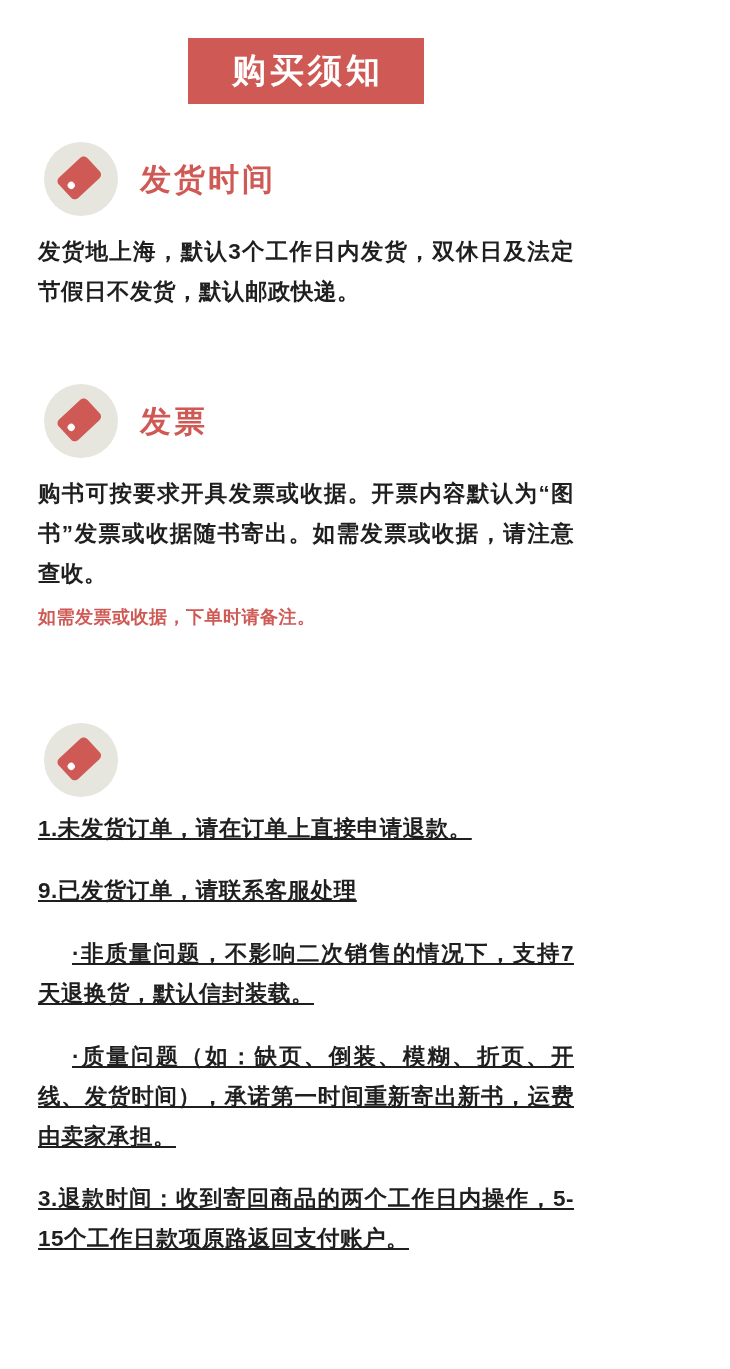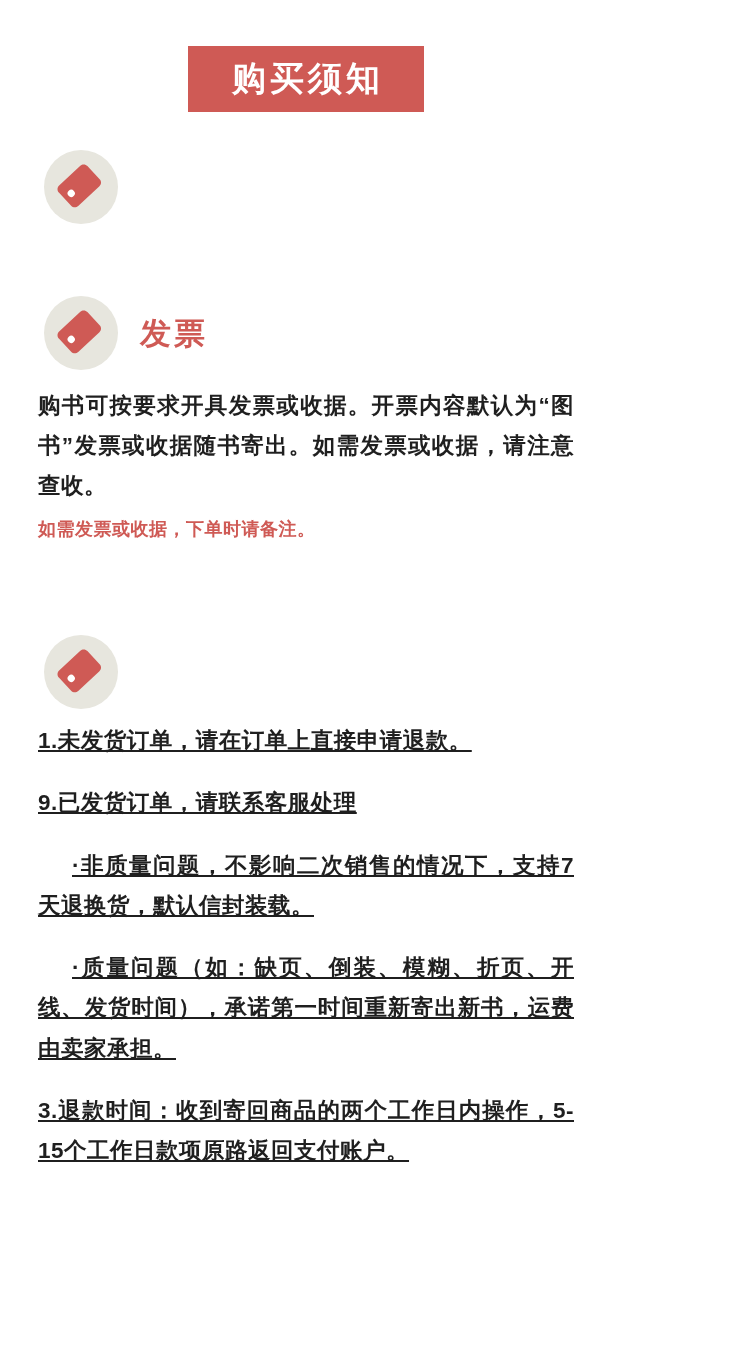--- a/index.html
+++ b/index.html
@@ -12,21 +12,21 @@
     width: 730px;
     min-height: 1369px;
     font-family: "Liberation Sans", "DejaVu Sans", sans-serif;
     color: #1a1a1a;
     -webkit-font-smoothing: antialiased;
   }
   .page {
     width: 612px;
     min-height: 1369px;
     box-sizing: border-box;
-    padding: 8px 38px;
+    padding: 0 38px;
     position: relative;
     background: #ffffff;
   }
 
   
   .banner-wrap {
     display: flex;
     justify-content: center;
     padding-top: 38px;
   }
@@ -117,21 +117,23 @@
 
   <div class="section-head">
     <div class="tag-badge">
       <svg class="tag-shape" width="48" height="48" viewBox="0 0 48 48" aria-hidden="true">
         <g transform="rotate(-43 24 24)">
           <path d="M4 13 C4 10.2 6.2 8 9 8 L38 8 C40.8 8 43 10.2 43 13 L43 31 C43 33.8 40.8 36 38 36 L9 36 C6.2 36 4 33.8 4 31 Z" fill="#cf5a55"></path>
           <circle cx="12.5" cy="22" r="3.6" fill="#ffffff"></circle>
         </g>
       </svg>
     </div>
+    <div class="section-title">发货时间</div>
   </div>
+  <p class="para">发货地上海，默认3个工作日内发货，双休日及法定节假日不发货，默认邮政快递。</p>
 
   <div class="spacer-lg"></div>
 
   <div class="section-head">
     <div class="tag-badge">
       <svg class="tag-shape" width="48" height="48" viewBox="0 0 48 48" aria-hidden="true">
         <g transform="rotate(-43 24 24)">
           <path d="M4 13 C4 10.2 6.2 8 9 8 L38 8 C40.8 8 43 10.2 43 13 L43 31 C43 33.8 40.8 36 38 36 L9 36 C6.2 36 4 33.8 4 31 Z" fill="#cf5a55"></path>
           <circle cx="12.5" cy="22" r="3.6" fill="#ffffff"></circle>
         </g>

